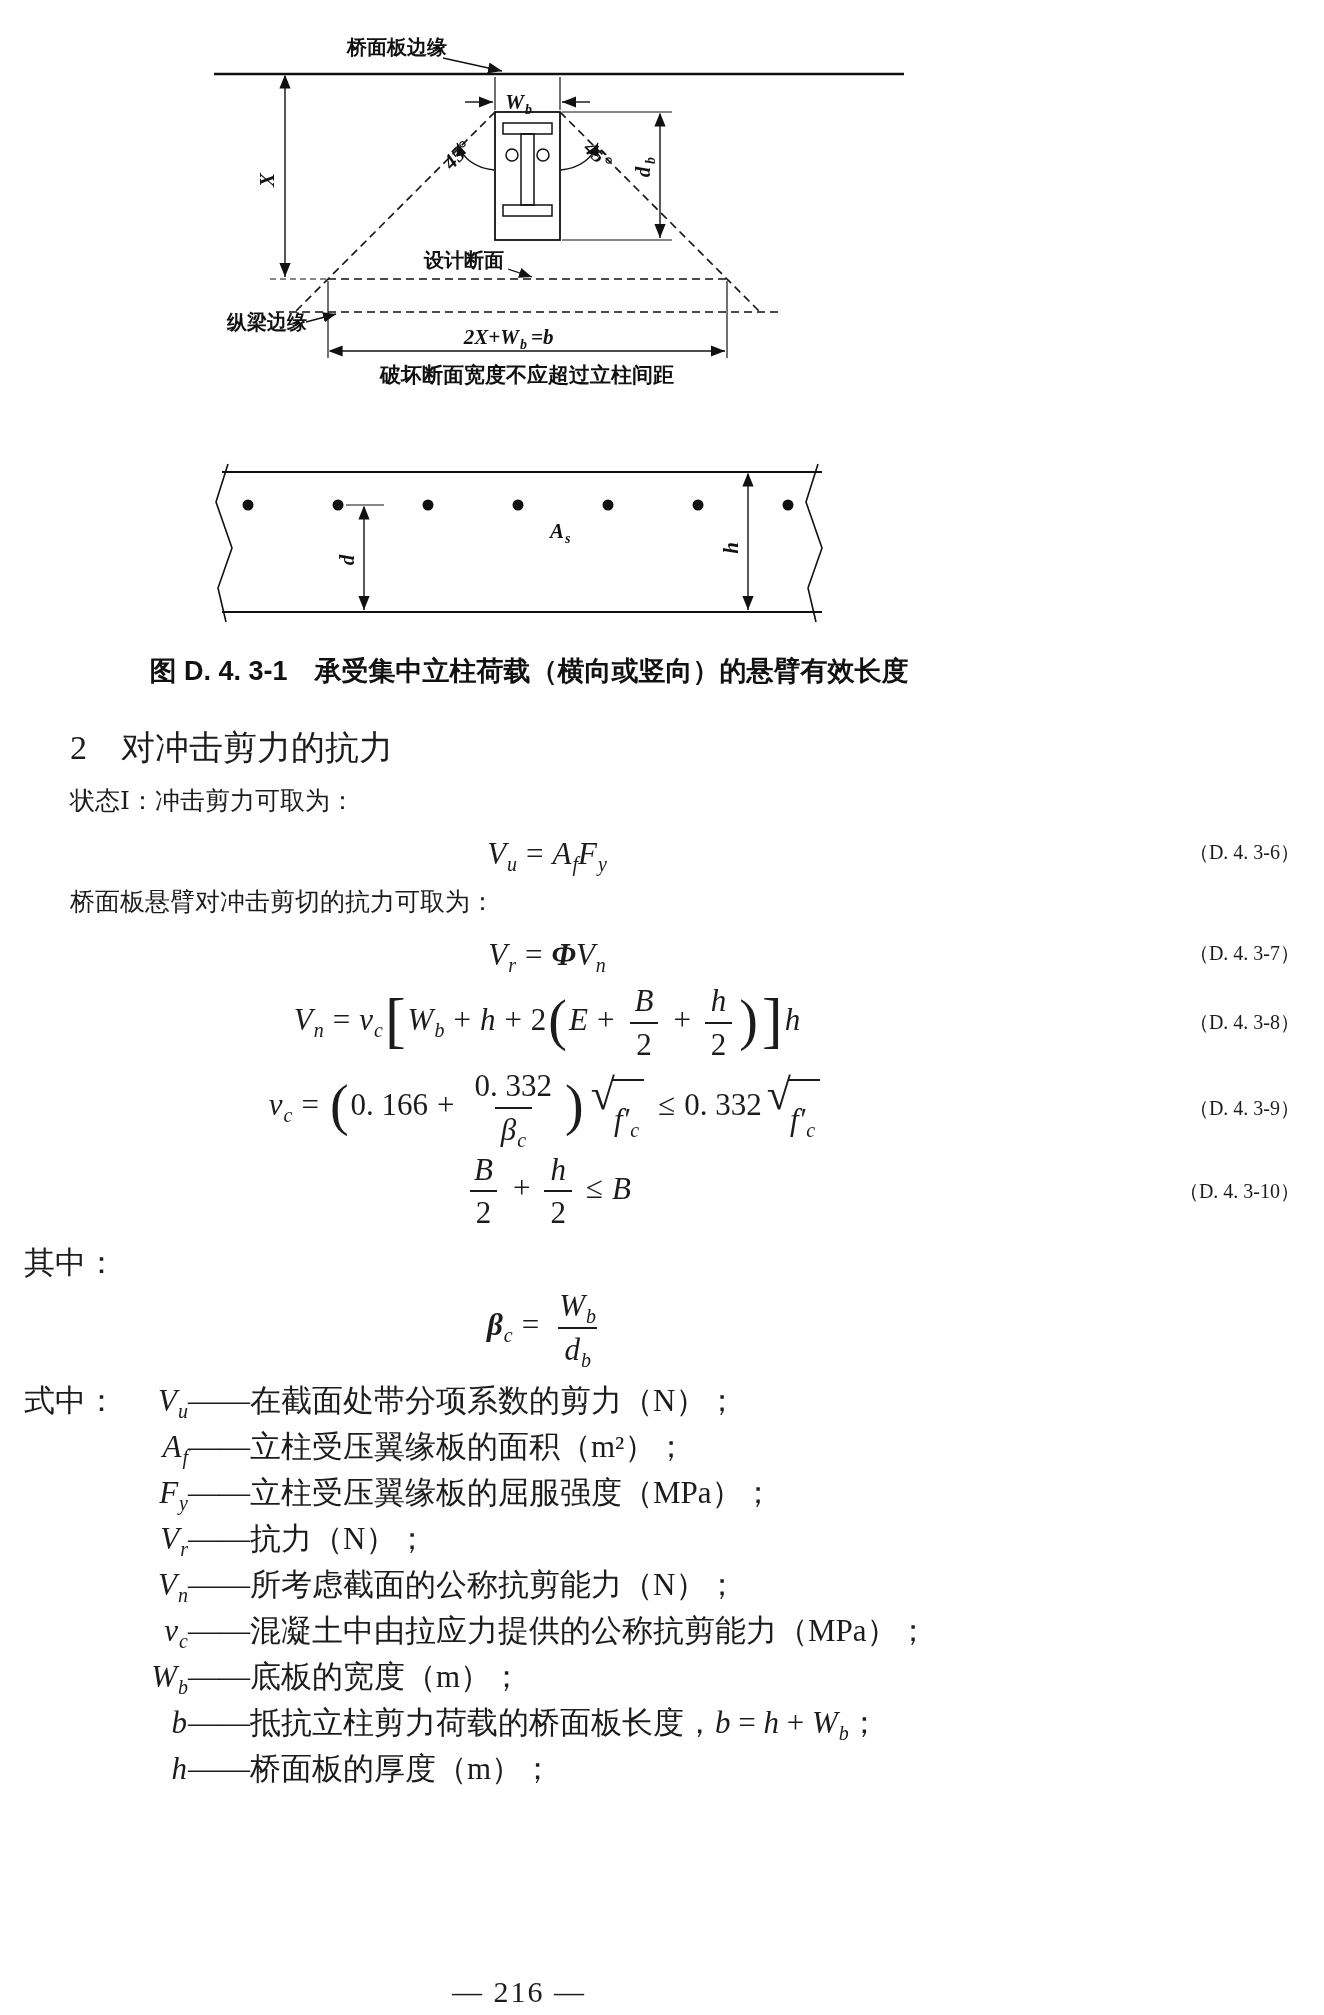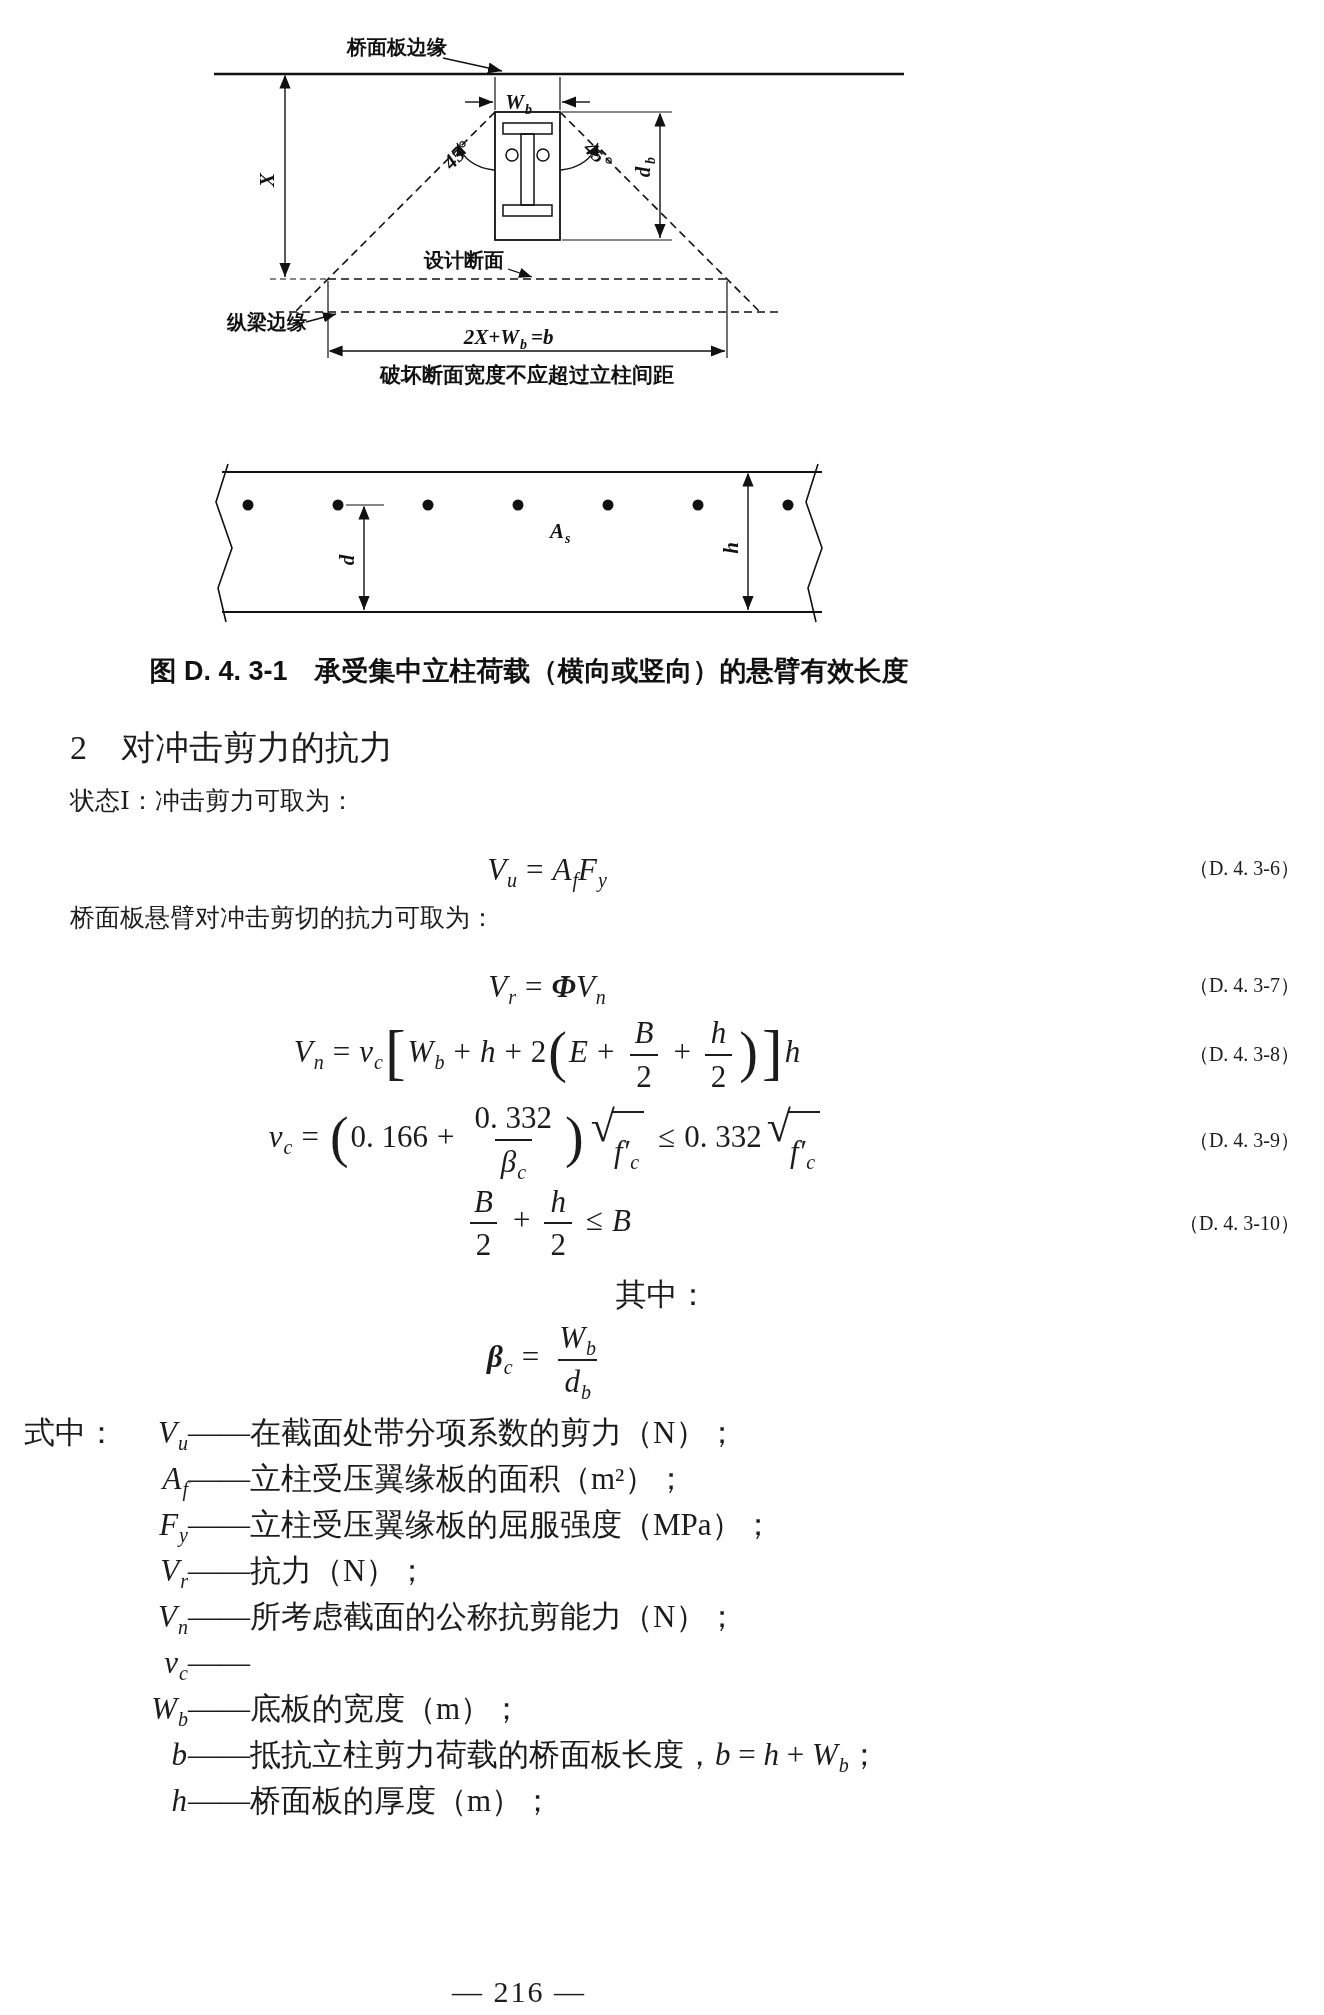--- a/index.html
+++ b/index.html
@@ -24,27 +24,27 @@
     font-weight:bold; font-size:27px; color:#111;
   }
   .slabel { font:bold 20px "Liberation Sans","DejaVu Sans",sans-serif; fill:#111; }
   .snote  { font:bold 21px "Liberation Sans","DejaVu Sans",sans-serif; fill:#111; }
   .smath  { font:bold italic 21px "Liberation Serif","DejaVu Serif",serif; fill:#111; }
   .ssub   { font:bold italic 14px "Liberation Serif","DejaVu Serif",serif; fill:#111; }
 
   
   .heading { margin:36px 0 0 46px; font-size:34px; line-height:1.35; }
   .para    { margin:12px 0 0 46px; font-size:25px; line-height:1.45; }
-  .lead    { margin:10px 0 0 0;  font-size:31px; line-height:1.45;text-align:center; }
+  .lead    { margin:10px 0 0 0;  font-size:31px; line-height:1.45; }
 
   
   .eqrow { display:flex; align-items:center; }
   .eq-c  { flex:1; text-align:center; font-size:31px; }
   .eq-no { width:230px; text-align:right; font-size:20px; white-space:nowrap; }
-  .mt14 { margin-top:30px; } .mt10 { margin-top:10px; }
+  .mt14 { margin-top:14px; } .mt10 { margin-top:10px; }
   .mt6 { margin-top:6px; } .mt4 { margin-top:4px; } .mt2 { margin-top:2px; }
   .m { display:inline-block; white-space:nowrap; vertical-align:middle; }
   .m i, .def-sym i, .def-desc i { font-style:italic; }
   .sb { font-size:20px; font-style:italic; line-height:0; margin-left:1px; }
   .op { padding:0 9px; font-style:normal; }
   .fr { display:inline-flex; flex-direction:column; align-items:center; vertical-align:middle; margin:0 5px; }
   .fr .n { padding:0 6px 3px; line-height:1.15; }
   .fr .d { border-top:2.2px solid #1c1c1c; padding:3px 6px 0; line-height:1.15; }
   .big  { font-size:56px; line-height:0; vertical-align:middle; position:relative; top:-3px; padding:0 2px; }
   .b2   { font-size:62px; }
@@ -304,20 +304,21 @@
       <span class="def-pre"></span>
       <span class="def-sym"><i>V</i><sub class="sb">n</sub></span>
       <span class="def-dash">——</span>
       <span class="def-desc">所考虑截面的公称抗剪能力（N）；</span>
     </div>
 
     <div class="def-row">
       <span class="def-pre"></span>
       <span class="def-sym"><i>v</i><sub class="sb">c</sub></span>
       <span class="def-dash">——</span>
+      <span class="def-desc">混凝土中由拉应力提供的公称抗剪能力（MPa）；</span>
     </div>
 
     <div class="def-row">
       <span class="def-pre"></span>
       <span class="def-sym"><i>W</i><sub class="sb">b</sub></span>
       <span class="def-dash">——</span>
       <span class="def-desc">底板的宽度（m）；</span>
     </div>
 
     <div class="def-row">

